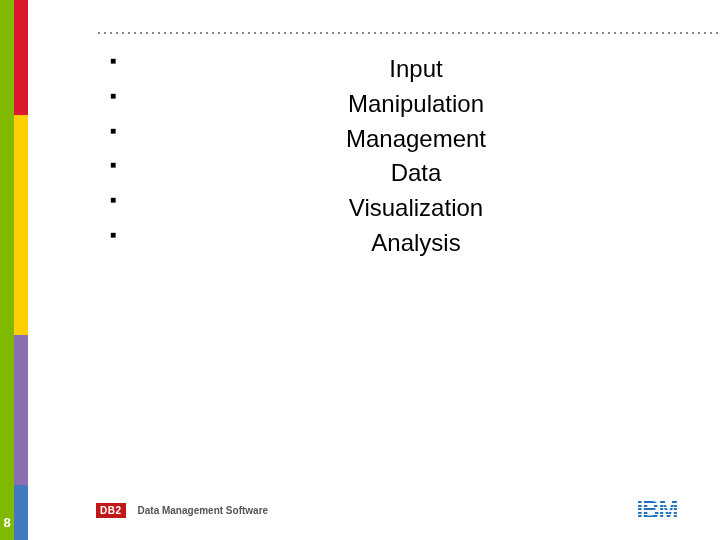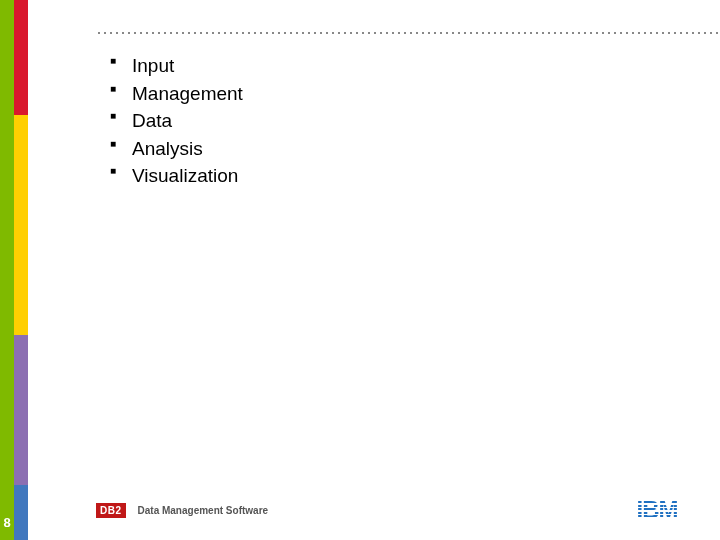--- a/index.html
+++ b/index.html
@@ -54,24 +54,25 @@
     background-repeat: repeat-x;
     background-position: 0 2px;
     margin-bottom: 18px;
   }
   ul.bullets {
     list-style: none;
     padding: 0;
     margin: 0 0 0 14px;
   }
   ul.bullets li {
-    font-size: 19px;
+    font-size: 24px;
     line-height: 1.45;
     padding-left: 22px;
     position: relative;
+    text-align: center;
   }
   ul.bullets li::before {
     content: "■";
     position: absolute;
     left: 0;
     top: 2px;
     font-size: 10px;
     color: #000;
   }
 
@@ -133,24 +134,25 @@
 <div class="stripe purple"></div>
 <div class="stripe blue"></div>
 
 <div class="page-number">8</div>
 
 <div class="content">
   <div class="dots"></div>
 
   <ul class="bullets">
     <li><span>Input</span></li>
+    <li><span>Manipulation</span></li>
     <li><span>Management</span></li>
     <li><span>Data</span></li>
+    <li><span>Visualization</span></li>
     <li><span>Analysis</span></li>
-    <li><span>Visualization</span></li>
   </ul>
 </div>
 
 <div class="footer-left">
   <span class="db2-badge">DB2</span>
   <span class="db2-text">Data Management Software</span>
 </div>
 
 <div class="ibm-logo">
   <div class="ibm-text">IBM</div>

